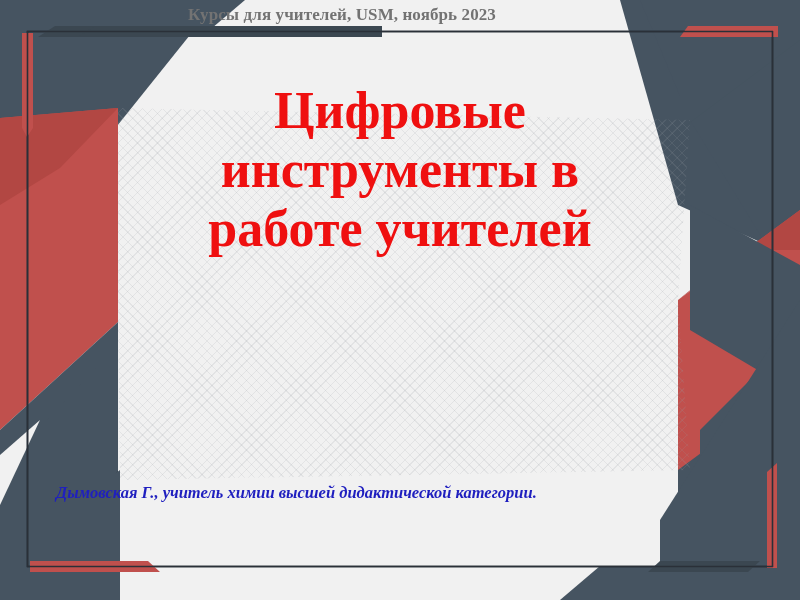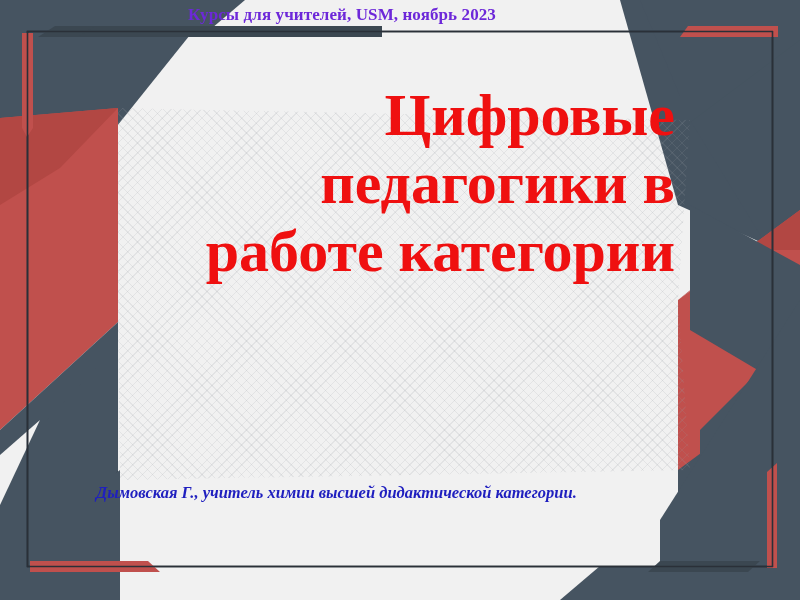--- a/index.html
+++ b/index.html
@@ -47,53 +47,53 @@
     mask-image: var(--panel-mask);
   }
 
   
   .header-line {
     position: absolute;
     top: 5px;
     left: 0;
     width: 684px;
     text-align: center;
-    color: #6d28d9;
+    color: #737373;
     font-weight: bold;
     font-size: 17px;
     letter-spacing: 0.1px;
     line-height: 1.15;
     white-space: nowrap;
   }
 
   .title-block {
     position: absolute;
     left: 125px;
     top: 82px;
     width: 550px;
-    text-align: right;
+    text-align: center;
     color: #ef1010;
     font-weight: bold;
-    font-size: 60px;
+    font-size: 52px;
     line-height: 1.13;
   }
   .title-block .tline { display: block; }
 
   .credits {
     position: absolute;
     left: 56px;
     top: 481px;
     color: #1f1fbf;
     font-weight: bold;
     font-style: italic;
     font-size: 16.5px;
     line-height: 1.48;
     white-space: nowrap;
   }
-  .credits .cline { display: block; margin-left: 40px; }
+  .credits .cline { display: block; }
 </style>
 </head>
 <body>
 
 <div id="slide">
 
   <svg class="art" viewBox="0 0 800 600" width="800" height="600" preserveAspectRatio="none" aria-hidden="true">
     <defs>
       <clipPath id="clipAll">
           <rect x="0" y="0" width="800" height="600"></rect>
@@ -159,21 +159,21 @@
   </svg>
 
   <div class="hatch" style="--panel-mask: linear-gradient(#000,#000);
               -webkit-mask-image:none; mask-image:none;
               clip-path: polygon(118px 108px, 690px 120px, 678px 300px, 690px 470px, 120px 480px, 118px 322px);"></div>
 
   <div class="header-line">Курсы для учителей, USM, ноябрь 2023</div>
 
   <div class="title-block">
     <span class="tline">Цифровые</span>
-    <span class="tline">педагогики в</span>
-    <span class="tline">работе категории</span>
+    <span class="tline">инструменты в</span>
+    <span class="tline">работе учителей</span>
   </div>
 
   <div class="credits">
     <span class="cline">Дымовская Г., учитель химии высшей дидактической категории.</span>
   </div>
 
 </div>
 
 </body></html>

